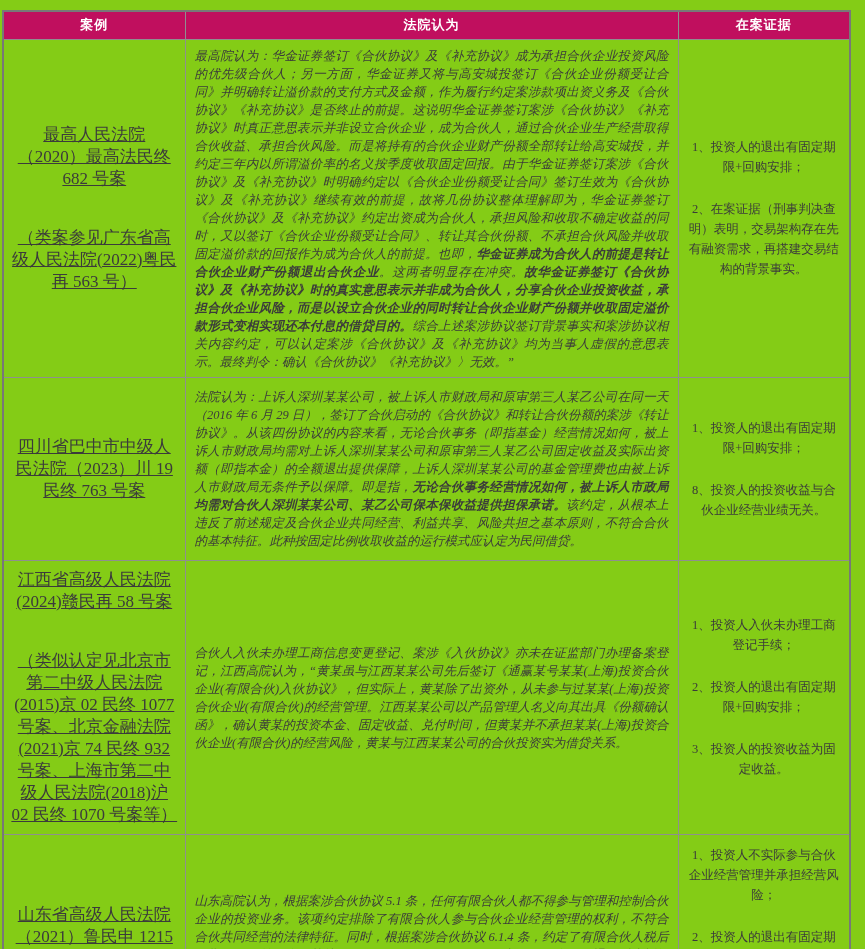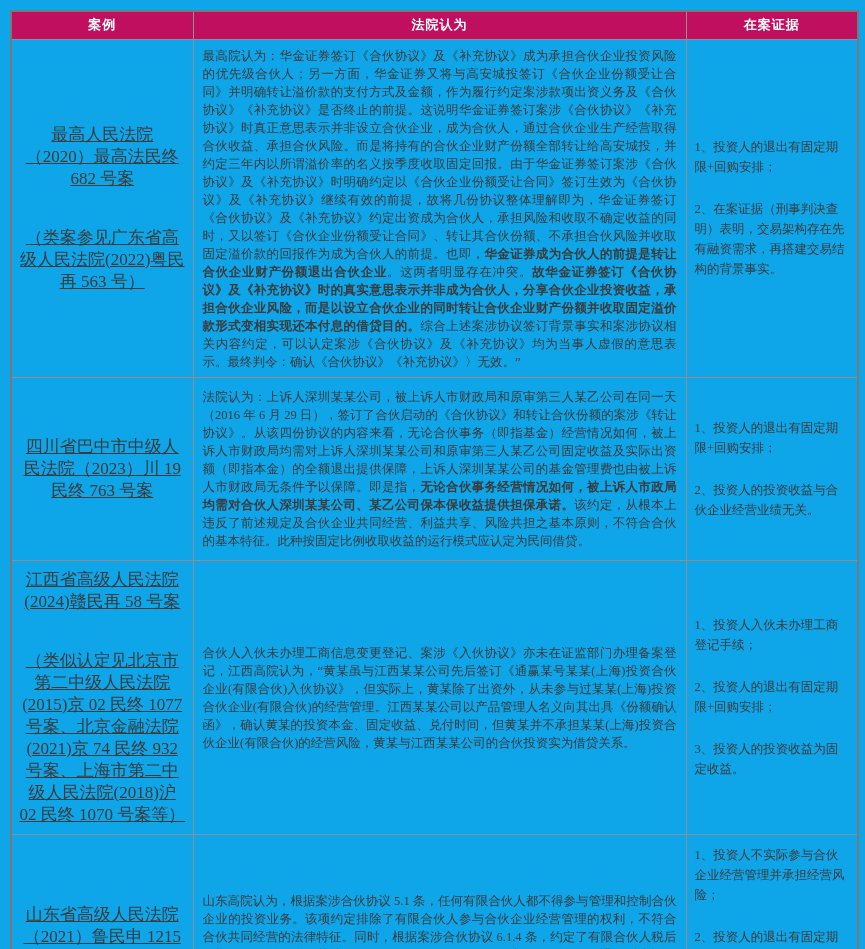--- a/index.html
+++ b/index.html
@@ -4,21 +4,21 @@
 <style>
   :root{
     --header-bg:#c00f5e;
     --header-text:#ffffff;
     --body-text:#3b3b3b;
     --border:#8f8f8f;
   }
   html,body{margin:0;padding:0;background:#f4f3f1;}
   .page{
     width:865px;height:949px;box-sizing:border-box;
-    padding:10px 8px 12px 10px;background:#0ea5e9;overflow:hidden;
+    padding:10px 8px 12px 2px;background:#84cc16;overflow:hidden;
     font-family:"Liberation Serif","DejaVu Serif",serif;
   }
   table.case-table{
     border-collapse:collapse;table-layout:fixed;width:847px;
     color:var(--body-text);
     border:2px solid #787878;
   }
   col.c-case{width:182px;}
   col.c-opinion{width:493px;}
   col.c-factors{width:172px;}
@@ -30,30 +30,30 @@
     border-top:1px solid var(--header-bg);
     letter-spacing:1px;
   }
   thead th:first-child{border-left:1px solid var(--border);}
   td{vertical-align:middle;}
   .case-cell{
     text-align:center;font-size:17px;line-height:22px;padding:8px 7px;text-decoration:underline;
   }
   .case-cell p{margin:0;}
   .case-cell p + p{margin-top:37px;}
-  .opinion-cell{padding:0;}
+  .opinion-cell{padding:0;font-style:italic;}
   .opinion{
     font-size:12.5px;line-height:18px;text-align:justify;
     padding:7px 9px 6px 9px;
   }
   .opinion .bold{font-weight:700;}
   .factors-cell{
     font-size:12.5px;line-height:20px;padding:10px 8px;text-align:left;
   }
-  .factors-cell p{margin:0;}
+  .factors-cell p{margin:0;text-align:center;}
   .factors-cell p + p{margin-top:22px;}
   tr.r1{height:334px;}
   tr.r2{height:183px;}
   tr.r3{height:190px;}
   tr.r4{height:192px;}
 </style>
 </head>
 <body>
 
 <div class="page">
@@ -86,21 +86,21 @@
       </tr>
       <tr class="r2">
         <td class="case-cell">
           <p>四川省巴中市中级人民法院（2023）川 19 民终 763 号案</p>
         </td>
         <td class="opinion-cell">
           <div class="opinion"><span>法院认为：上诉人深圳某某公司，被上诉人市财政局和原审第三人某乙公司在同一天（2016 年 6 月 29 日），签订了合伙启动的《合伙协议》和转让合伙份额的案涉《转让协议》。从该四份协议的内容来看，无论合伙事务（即指基金）经营情况如何，被上诉人市财政局均需对上诉人深圳某某公司和原审第三人某乙公司固定收益及实际出资额（即指本金）的全额退出提供保障，上诉人深圳某某公司的基金管理费也由被上诉人市财政局无条件予以保障。即是指，</span><span class="bold">无论合伙事务经营情况如何，被上诉人市政局均需对合伙人深圳某某公司、某乙公司保本保收益提供担保承诺。</span><span>该约定，从根本上违反了前述规定及合伙企业共同经营、利益共享、风险共担之基本原则，不符合合伙的基本特征。此种按固定比例收取收益的运行模式应认定为民间借贷。</span></div>
         </td>
         <td class="factors-cell">
           <p>1、投资人的退出有固定期限+回购安排；</p>
-          <p>2、投资人的投资收益与合伙企业经营业绩无关。</p>
+          <p>8、投资人的投资收益与合伙企业经营业绩无关。</p>
         </td>
       </tr>
       <tr class="r3">
         <td class="case-cell">
           <p>江西省高级人民法院(2024)赣民再 58 号案</p>
           <p>（类似认定见北京市第二中级人民法院(2015)京 02 民终 1077 号案、北京金融法院(2021)京 74 民终 932 号案、上海市第二中级人民法院(2018)沪 02 民终 1070 号案等）</p>
         </td>
         <td class="opinion-cell">
           <div class="opinion"><span>合伙人入伙未办理工商信息变更登记、案涉《入伙协议》亦未在证监部门办理备案登记，江西高院认为，“黄某虽与江西某某公司先后签订《通赢某号某某(上海)投资合伙企业(有限合伙)入伙协议》，但实际上，黄某除了出资外，从未参与过某某(上海)投资合伙企业(有限合伙)的经营管理。江西某某公司以产品管理人名义向其出具《份额确认函》，确认黄某的投资本金、固定收益、兑付时间，但黄某并不承担某某(上海)投资合伙企业(有限合伙)的经营风险，黄某与江西某某公司的合伙投资实为借贷关系。</span></div>
         </td>

